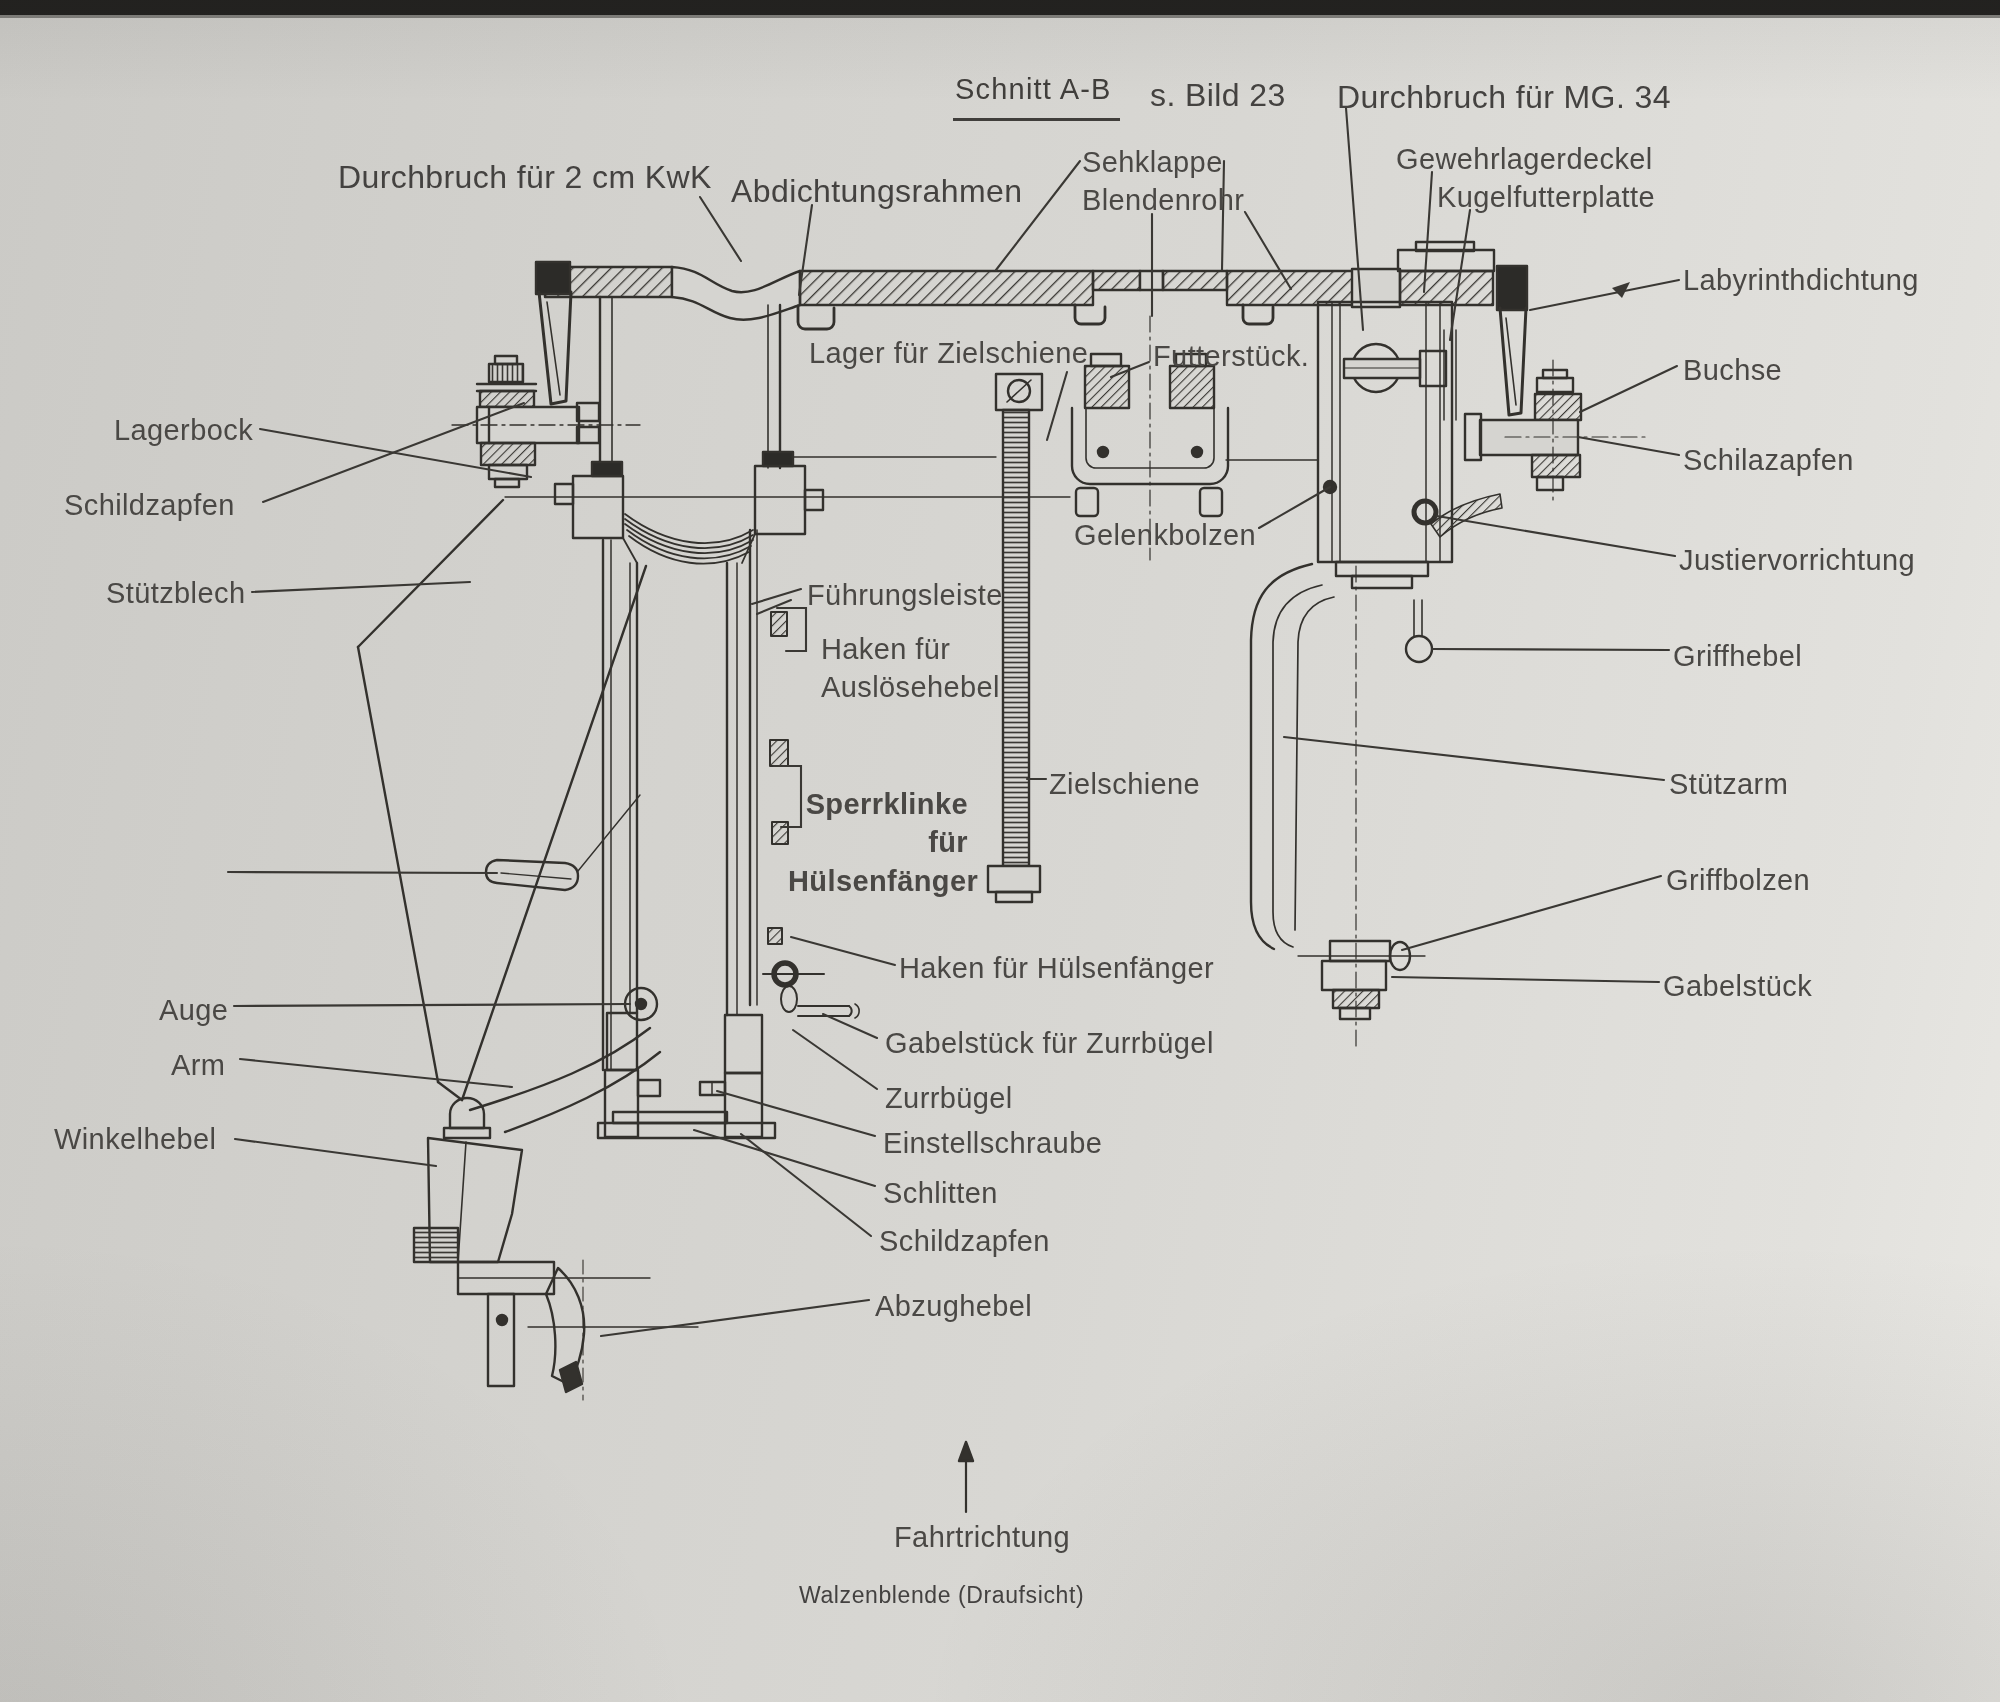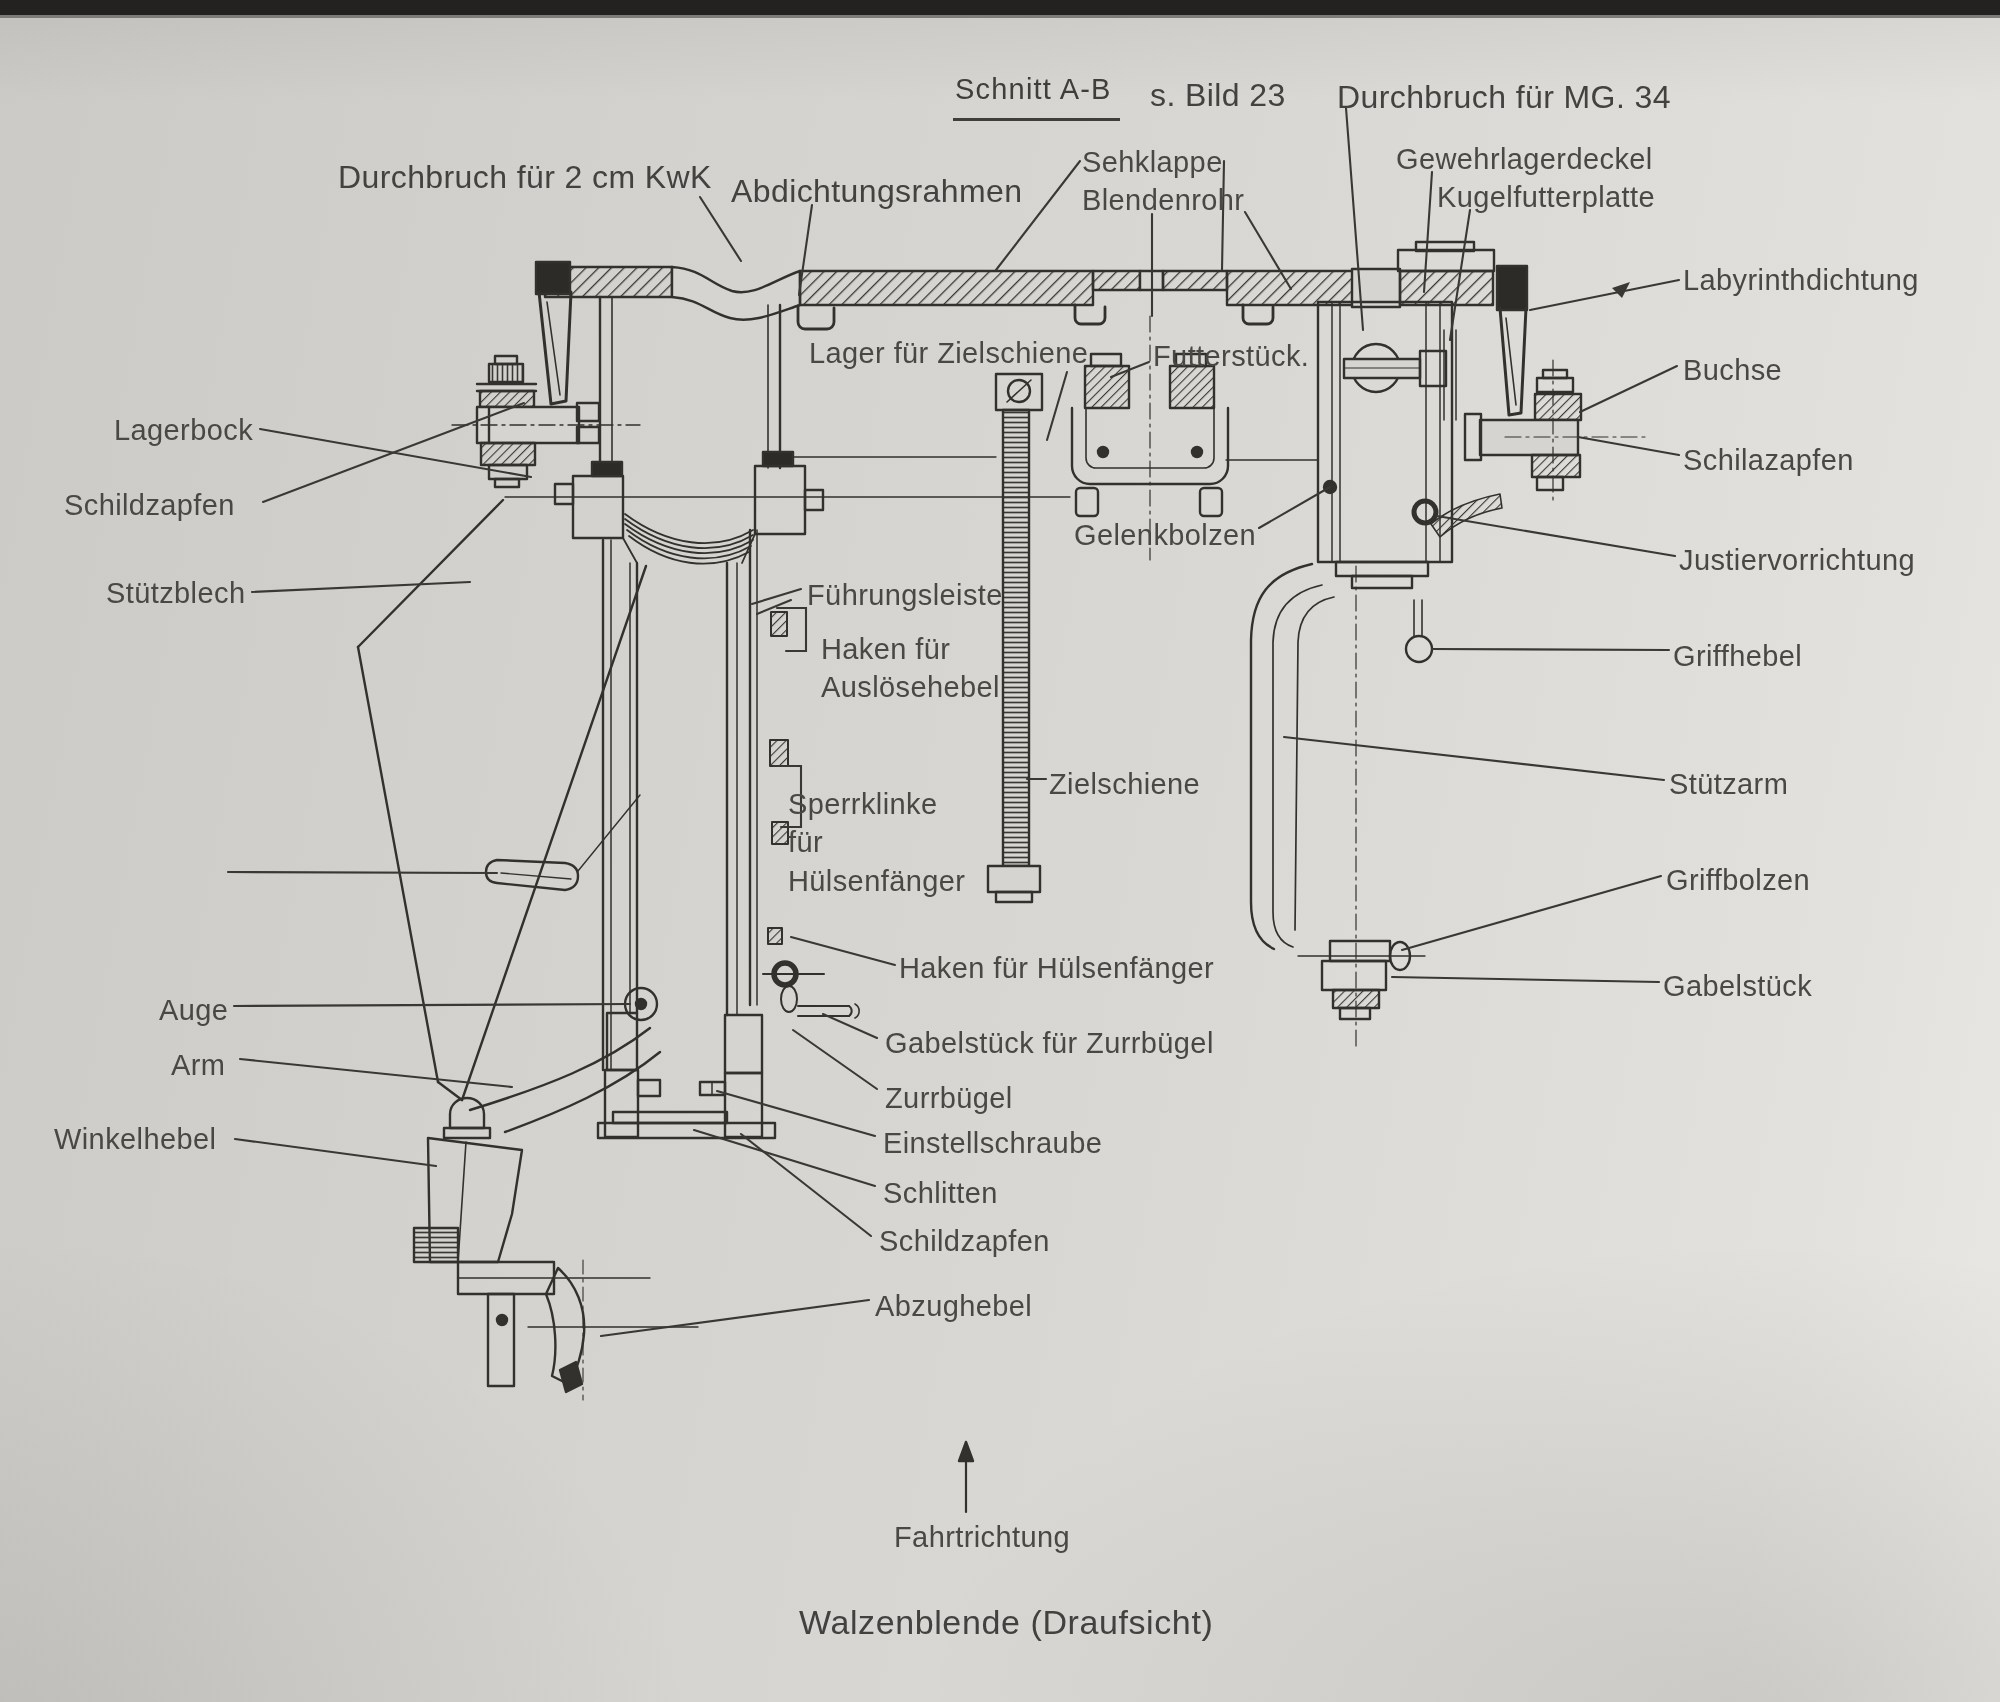--- a/index.html
+++ b/index.html
@@ -16,25 +16,25 @@
       linear-gradient(180deg, rgba(30,30,28,0.06) 0%, rgba(30,30,28,0) 6%);
   }
   #topbar{position:absolute;left:0;top:0;width:2000px;height:15px;background:#232220;}
   #topbar2{position:absolute;left:0;top:15px;width:2000px;height:3px;background:#81807c;}
   svg#draw{position:absolute;left:0;top:0;}
   .lbl{
     position:absolute;color:#4a4845;font-size:29px;letter-spacing:.4px;
     line-height:1.32;white-space:nowrap;z-index:3;
   }
   .pre{white-space:pre-line;}
-  .ctr{text-align:left;}
+  .ctr{text-align:right;font-weight:bold;}
   .big{font-size:32px;color:#444240;}
   .heading{font-size:29px;letter-spacing:1.2px;color:#403e3b;
     border-bottom:3px solid #403e3b;padding:0 8px 10px 2px;}
-  .caption{font-size:34px;letter-spacing:.6px;color:#434140;margin-top:20px;}
+  .caption{font-size:23px;letter-spacing:.6px;color:#434140;}
 </style>
 </head>
 <body>
 
 <div id="page">
   <div id="topbar"></div>
   <div id="topbar2"></div>
 
   <svg id="draw" width="2000" height="1702" viewBox="0 0 2000 1702">
     <defs>

